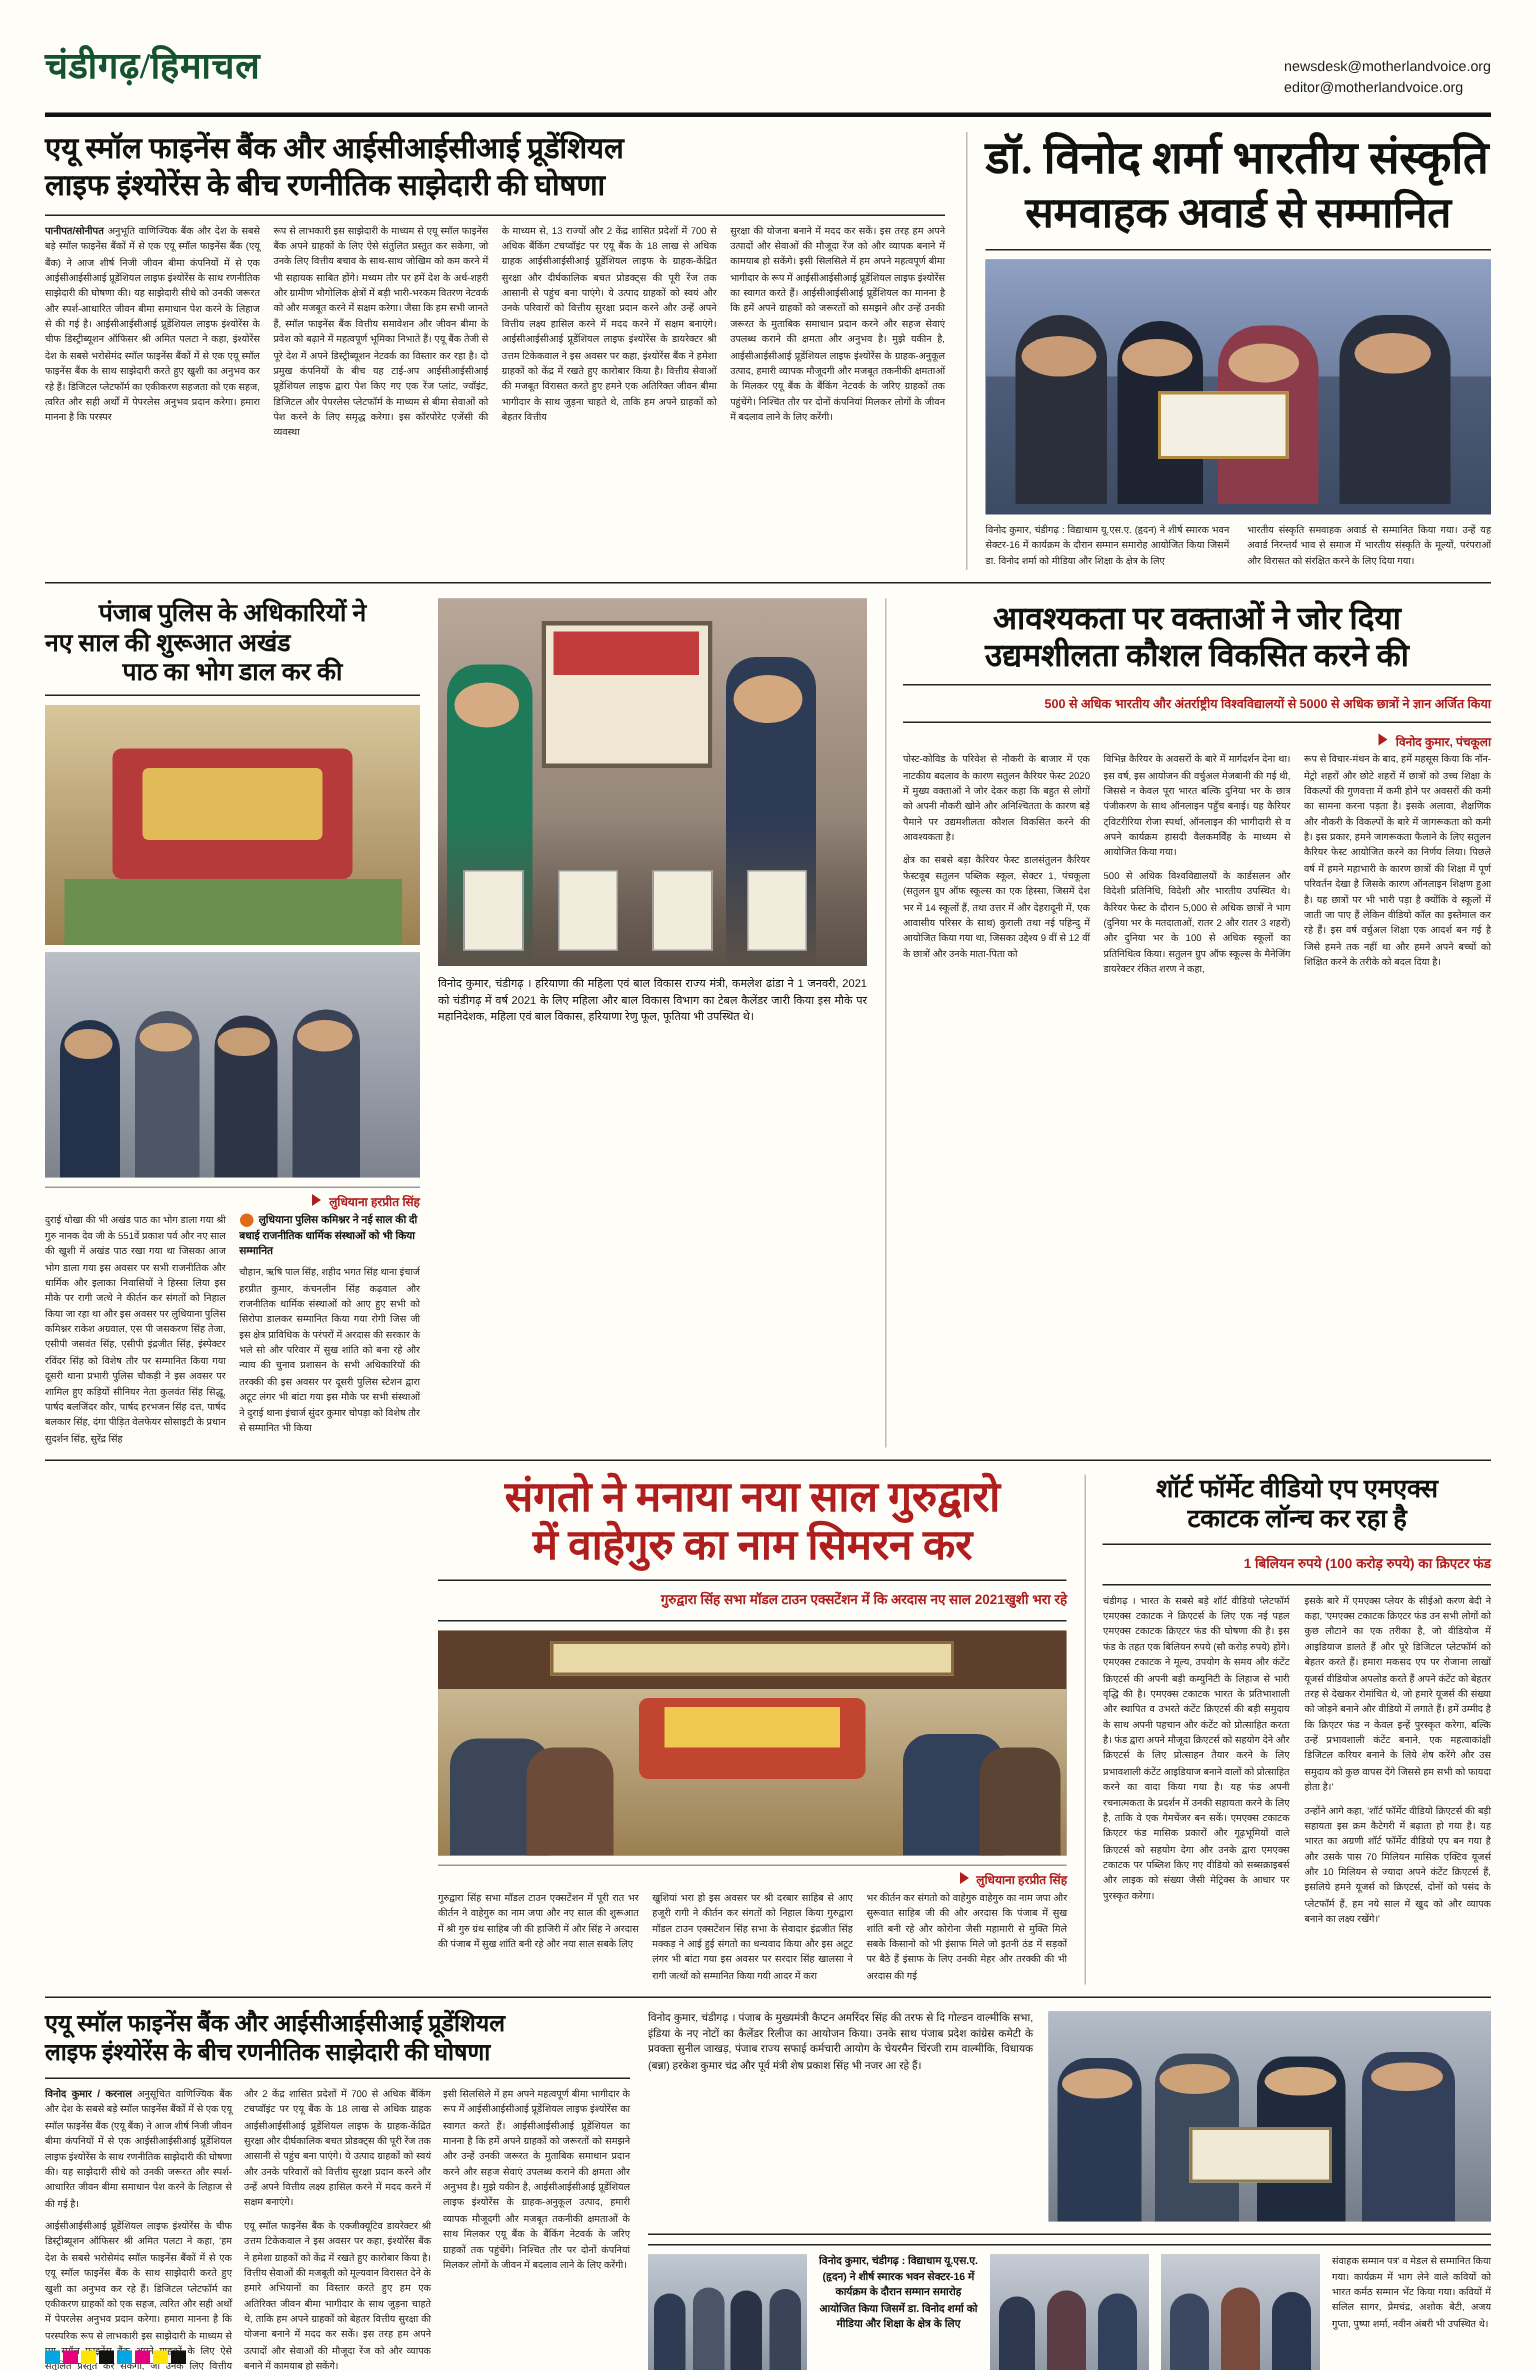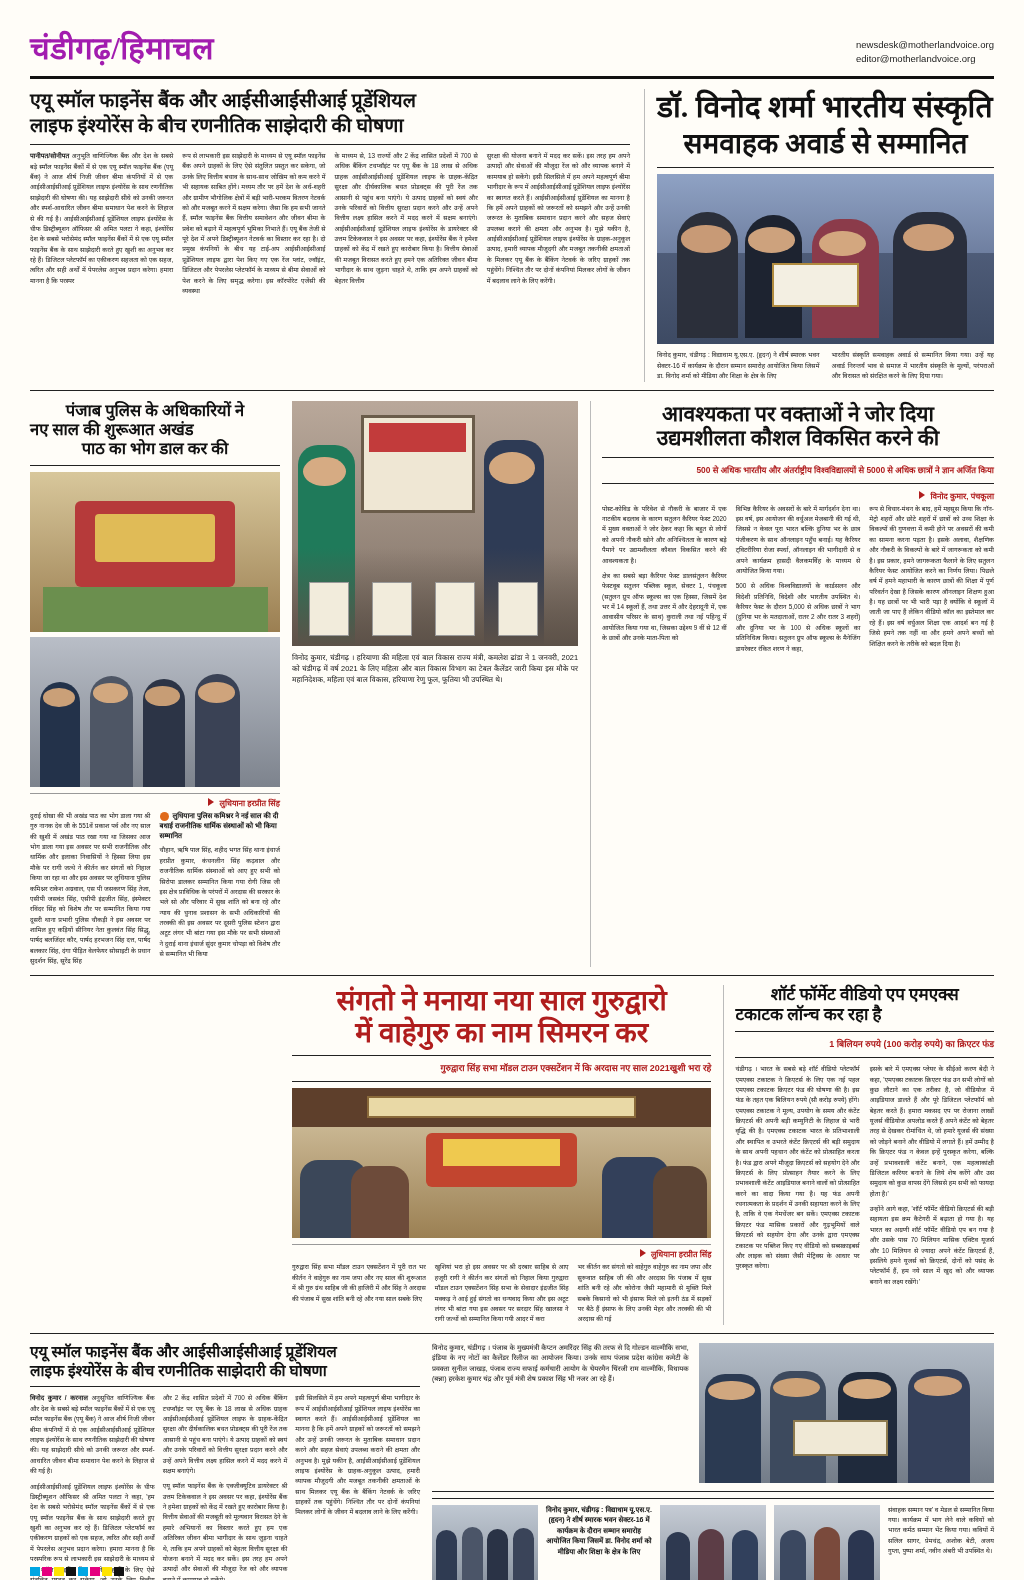--- a/index.html
+++ b/index.html
@@ -16,21 +16,21 @@
     background:#fffdf8;
     padding:26px 30px 10px 30px;
   }
 
   
   .masthead {
     display:flex; align-items:flex-start; justify-content:space-between;
     border-bottom:3px solid #111;
     padding-bottom:8px;
   }
-  .mh-left { font-family:"Liberation Serif", serif; font-weight:bold; font-size:31px; letter-spacing:.5px; color:#a21caf; }
+  .mh-left { font-family:"Liberation Serif", serif; font-weight:bold; font-size:24px; letter-spacing:.5px; color:#14532d; }
   .mh-mid { font-size:9.5px; line-height:1.5; color:#222; padding-top:12px; }
   .mh-right { display:flex; align-items:flex-start; gap:6px; }
   .mh-title { text-align:right; }
   .mh-title .t1 { font-family:"Liberation Serif", serif; font-weight:bold; font-size:23px; color:#b01d1d; }
   .mh-title .t2 { font-size:7.5px; color:#333; margin-top:3px; }
   .mh-pageno { font-family:"Liberation Serif", serif; font-weight:bold; font-size:35px; color:#b01d1d; line-height:.9; }
 
   
   .hl { font-family:"Liberation Serif", serif; font-weight:bold; color:#111; line-height:1.18; }
   .hl-red { color:#b01d1d; }
@@ -231,21 +231,21 @@
         </div>
         <div class="cols3">
           <div class="body-txt">गुरुद्वारा सिंह सभा मॉडल टाउन एक्सटेंशन में पूरी रात भर कीर्तन ने वाहेगुरु का नाम जपा और नए साल की शुरूआत में श्री गुरु ग्रंथ साहिब जी की हाजिरी में और सिंह ने अरदास की पंजाब में सुख शांति बनी रहे और नया साल सबके लिए</div>
           <div class="body-txt">खुशियां भरा हो इस अवसर पर श्री दरबार साहिब से आए हजूरी रागी ने कीर्तन कर संगतों को निहाल किया गुरुद्वारा मॉडल टाउन एक्सटेंशन सिंह सभा के सेवादार इंद्रजीत सिंह मक्कड़ ने आई हुई संगतो का धन्यवाद किया और इस अटूट लंगर भी बांटा गया इस अवसर पर सरदार सिंह खालसा ने रागी जत्थों को सम्मानित किया गयी आदर में करा</div>
           <div class="body-txt">भर कीर्तन कर संगतो को वाहेगुरु वाहेगुरु का नाम जपा और सुरूवात साहिब जी की और अरदास कि पंजाब में सुख शांति बनी रहे और कोरोना जैसी महामारी से मुक्ति मिले सबके किसानो को भी इंसाफ मिले जो इतनी ठंड में सड़कों पर बैठे हैं इंसाफ के लिए उनकी मेहर और तरक्की की भी अरदास की गई</div>
         </div>
       </div>
 
       <div style="border-left:1px solid #bbb;padding-left:11px;">
         <div class="hl" style="font-size:17px;text-align:center;">शॉर्ट फॉर्मेट वीडियो एप एमएक्स</div>
-        <div class="hl" style="font-size:17px;text-align:left;">टकाटक लॉन्च कर रहा है</div>
+        <div class="hl" style="font-size:17px;text-align:center;">टकाटक लॉन्च कर रहा है</div>
         <div class="rule" style="margin:6px 0;"></div>
         <div class="subhead-red" style="font-size:9px;">1 बिलियन रुपये (100 करोड़ रुपये) का क्रिएटर फंड</div>
         <div class="rule" style="margin:6px 0;"></div>
         <div class="cols2" style="gap:10px;">
           <div class="body-txt">चंडीगढ़ । भारत के सबसे बड़े शॉर्ट वीडियो प्लेटफॉर्म एमएक्स टकाटक ने क्रिएटर्स के लिए एक नई पहल एमएक्स टकाटक क्रिएटर फंड की घोषणा की है। इस फंड के तहत एक बिलियन रुपये (सौ करोड़ रुपये) होंगे। एमएक्स टकाटक ने मूल्य, उपयोग के समय और कंटेंट क्रिएटर्स की अपनी बड़ी कम्युनिटी के लिहाज से भारी वृद्धि की है। एमएक्स टकाटक भारत के प्रतिभाशाली और स्थापित व उभरते कंटेंट क्रिएटर्स की बड़ी समुदाय के साथ अपनी पहचान और कंटेंट को प्रोत्साहित करता है। फंड द्वारा अपने मौजूदा क्रिएटर्स को सहयोग देने और क्रिएटर्स के लिए प्रोत्साहन तैयार करने के लिए प्रभावशाली कंटेंट आइडियाज बनाने वालों को प्रोत्साहित करने का वादा किया गया है। यह फंड अपनी रचनात्मकता के प्रदर्शन में उनकी सहायता करने के लिए है, ताकि वे एक गेमचेंजर बन सकें। एमएक्स टकाटक क्रिएटर फंड मासिक प्रकारों और गूढ़भूमियों वाले क्रिएटर्स को सहयोग देगा और उनके द्वारा एमएक्स टकाटक पर पब्लिश किए गए वीडियो को सब्सक्राइबर्स और लाइक को संख्या जैसी मेट्रिक्स के आधार पर पुरस्कृत करेगा।</div>
           <div>
             <div class="body-txt">इसके बारे में एमएक्स प्लेयर के सीईओ करण बेदी ने कहा, 'एमएक्स टकाटक क्रिएटर फंड उन सभी लोगों को कुछ लौटाने का एक तरीका है, जो वीडियोज में आइडियाज डालते हैं और पूरे डिजिटल प्लेटफॉर्म को बेहतर करते हैं। हमारा मकसद एप पर रोजाना लाखों यूजर्स वीडियोज अपलोड करते हैं अपने कंटेंट को बेहतर तरह से देखकर रोमांचित थे, जो हमारे यूजर्स की संख्या को जोड़ने बनाने और वीडियो में लगाते हैं। हमें उम्मीद है कि क्रिएटर फंड न केवल इन्हें पुरस्कृत करेगा, बल्कि उन्हें प्रभावशाली कंटेंट बनाने, एक महत्वाकांक्षी डिजिटल करियर बनाने के लिये शेष करेंगे और उस समुदाय को कुछ वापस देंगे जिससे हम सभी को फायदा होता है।'</div>
             <div class="body-txt" style="margin-top:5px;">उन्होंने आगे कहा, 'शॉर्ट फॉर्मेट वीडियो क्रिएटर्स की बड़ी सहायता इस क्रम कैटेगरी में बढ़ाता हो गया है। यह भारत का अग्रणी शॉर्ट फॉर्मेट वीडियो एप बन गया है और उसके पास 70 मिलियन मासिक एक्टिव यूजर्स और 10 मिलियन से ज्यादा अपने कंटेंट क्रिएटर्स हैं, इसलिये हमने यूजर्स को क्रिएटर्स, दोनों को पसंद के प्लेटफॉर्म हैं, हम नये साल में खुद को और व्यापक बनाने का लक्ष्य रखेंगे।'</div>
           </div>
         </div>

